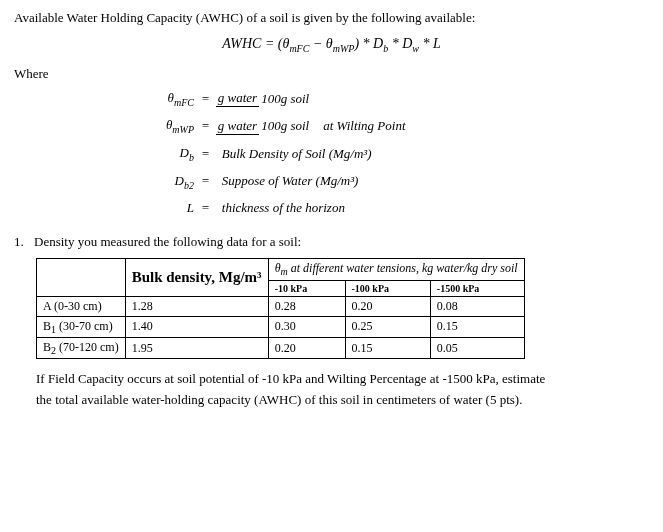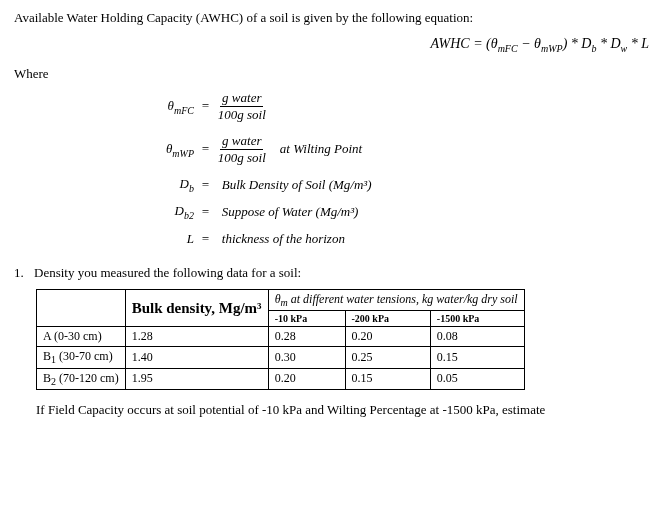--- a/index.html
+++ b/index.html
@@ -14,21 +14,21 @@
       font-family: 'Times New Roman', Times, serif;
       font-size: 13px;
       color: #000;
       padding: 10px 14px;
     }
     .intro-text {
       font-size: 13px;
       margin-bottom: 10px;
     }
     .main-equation {
-      text-align: right;
+      text-align: center;
       font-style: italic;
       font-size: 14px;
       margin: 8px 0 12px 0;
     }
     .where-label {
       font-size: 13px;
       margin-bottom: 8px;
     }
     .equations-block {
       margin-left: 120px;
@@ -50,21 +50,21 @@
       margin-right: 6px;
     }
     .eq-rhs {
       display: flex;
       flex-direction: column;
       align-items: center;
       margin-right: 6px;
     }
     .fraction {
       display: inline-flex;
-      flex-direction: column;
+      flex-direction: row;
       align-items: center;
       vertical-align: middle;
       font-family: Liberation Serif, serif;
     }
     .frac-num {
       border-bottom: 1px solid #000;
       padding: 0 2px;
       font-style: italic;
     }
     .frac-den {
@@ -113,21 +113,21 @@
     .answer-text {
       font-size: 13px;
       margin-left: 22px;
       margin-top: 6px;
       line-height: 1.6;
     }
   </style>
 </head>
 <body>
 
-<p class="intro-text">Available Water Holding Capacity (AWHC) of a soil is given by the following equation:</p>
+<p class="intro-text">Available Water Holding Capacity (AWHC) of a soil is given by the following available:</p>
 
 <div class="main-equation">
   <i>AWHC = (θ<sub class="sub">mFC</sub> − θ<sub class="sub">mWP</sub>) * D<sub class="sub">b</sub> * D<sub class="sub">w</sub> * L</i>
 </div>
 
 <p class="where-label">Where</p>
 
 <div class="equations-block">
 
   <div class="eq-row">
@@ -193,21 +193,21 @@
     <thead>
       <tr>
         <td rowspan="2"></td>
         <td rowspan="2" style="font-weight:bold; font-size:15px;">Bulk density, Mg/m³</td>
         <td colspan="3" class="col-header-top">
           θ<sub class="sub">m</sub> at different water tensions, kg water/kg dry soil
         </td>
       </tr>
       <tr>
         <td class="col-header-sub">-10 kPa</td>
-        <td class="col-header-sub">-200 kPa</td>
+        <td class="col-header-sub">-100 kPa</td>
         <td class="col-header-sub">-1500 kPa</td>
       </tr>
     </thead>
     <tbody>
       <tr>
         <td>A (0-30 cm)</td>
         <td>1.28</td>
         <td>0.28</td>
         <td>0.20</td>
         <td>0.08</td>
@@ -224,14 +224,15 @@
         <td>1.95</td>
         <td>0.20</td>
         <td>0.15</td>
         <td>0.05</td>
       </tr>
     </tbody>
   </table>
 
   <div class="answer-text">
     <span>If Field Capacity occurs at soil potential of -10 kPa and Wilting Percentage at -1500 kPa, estimate</span><br>
+    <span>the total available water-holding capacity (AWHC) of this soil in centimeters of water (5 pts).</span>
   </div>
 </div>
 
 </body></html>

